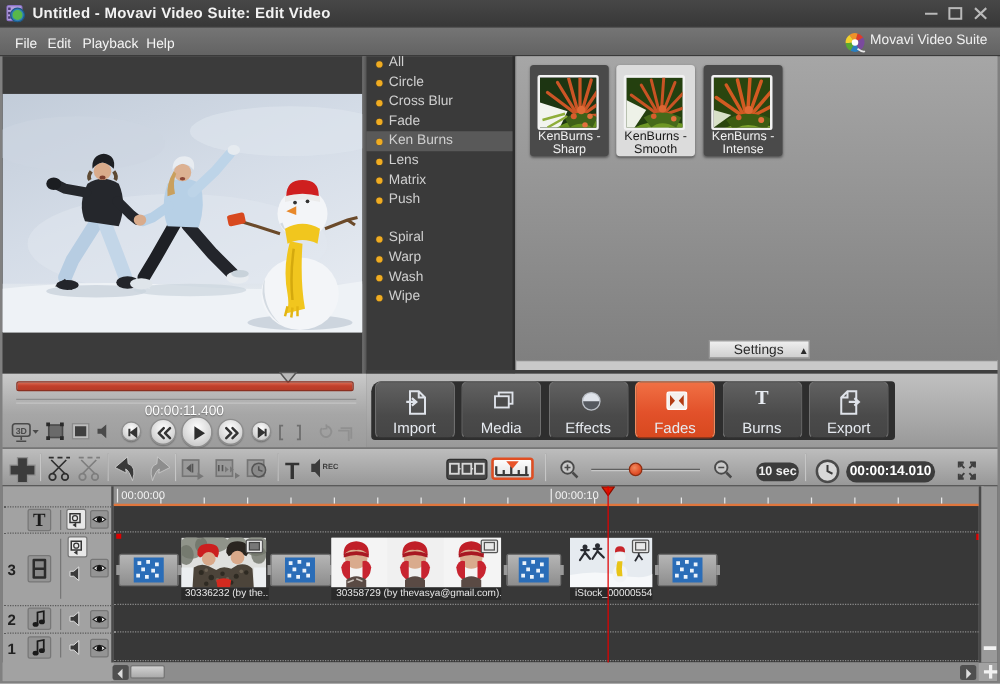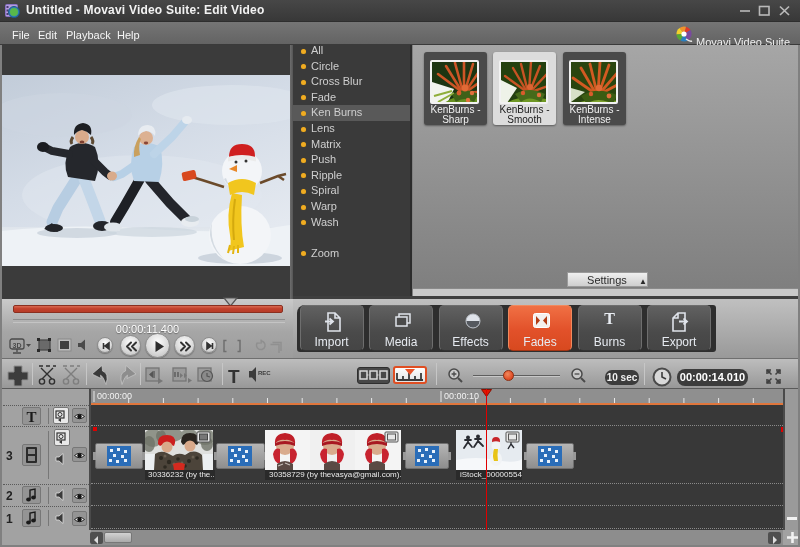--- a/index.html
+++ b/index.html
@@ -5,21 +5,21 @@
 html,body{margin:0;padding:0;}
 *{box-sizing:border-box;font-family:"Liberation Sans",sans-serif;}
 #win{position:relative;width:800px;height:547px;background:#808080;overflow:hidden;}
 .abs{position:absolute;}
 
 #titlebar{left:0;top:0;width:800px;height:21px;background:linear-gradient(#474747,#383838);}
 #titletext{left:26px;top:3px;color:#f2f2f2;font-size:12px;font-weight:bold;letter-spacing:.2px;}
 
 #menubar{left:0;top:21px;width:800px;height:24px;background:linear-gradient(#757575,#636363);border-top:1px solid #2e2e2e;border-bottom:1px solid #3a3a3a;}
 .menuitem{top:7px;color:#f5f5f5;font-size:11px;}
-#logotext{top:14px;right:10px;color:#f0f0f0;font-size:11px;}
+#logotext{top:4px;right:10px;color:#f0f0f0;font-size:11px;}
 
 #preview{left:2px;top:45px;width:288px;height:254px;background:#3b3b3b;}
 #divider{left:290px;top:45px;width:3px;height:254px;background:linear-gradient(90deg,#6e6e6e,#555);}
 
 #listpanel{left:293px;top:45px;width:119px;height:254px;background:#3a3a3a;border-right:2px solid #2c2c2c;}
 .li{position:absolute;left:0;width:117px;height:15.6px;color:#cfcfcf;font-size:11px;line-height:15.6px;}
 .li .dot{position:absolute;left:7.5px;top:5.5px;width:5px;height:5px;border-radius:50%;background:#f0ac22;box-shadow:0 0 1px #8a6512;}
 .li .tx{position:absolute;left:18px;top:0;}
 .lihl{background:#595959;}
 
@@ -213,39 +213,35 @@
         <span class="tx">Ken Burns</span>
       </div>
     <div class="li" style="top:107.2px;">
         <span class="dot"></span>
         <span class="tx">Push</span>
       </div>
     <div class="li" style="top:91.6px;">
         <span class="dot"></span>
         <span class="tx">Matrix</span>
       </div>
-    <div class="li" style="top:122.8px;">
-        <span class="dot"></span>
-        <span class="tx">Ripple</span>
-      </div>
     <div class="li" style="top:138.4px;">
         <span class="dot"></span>
         <span class="tx">Spiral</span>
       </div>
     <div class="li" style="top:154px;">
         <span class="dot"></span>
         <span class="tx">Warp</span>
       </div>
     <div class="li" style="top:169.6px;">
         <span class="dot"></span>
         <span class="tx">Wash</span>
       </div>
-    <div class="li" style="top:200.8px;">
-        <span class="dot"></span>
-        <span class="tx">Zoom</span>
+    <div class="li" style="top:185.2px;">
+        <span class="dot"></span>
+        <span class="tx">Wipe</span>
       </div>
   </div>
   <div class="abs" id="thumbs">
     <div class="card" style="left:11px;">
       <div class="im"><svg width="49" height="44" viewBox="0 0 49 44">
         <rect width="49" height="44" fill="#1d3512"></rect>
         <path d="M0,20 L22,27 L14,44 L0,44 Z" fill="#f2f4ee"></path>
         <path d="M8,44 Q28,28 49,36 L49,44 Z" fill="#66901f"></path>
         <path d="M2,34 L20,29 M6,40 L22,31" stroke="#8fae3a" stroke-width="2"></path>
         <g stroke="#cc5526" stroke-width="2.6" stroke-linecap="round">

